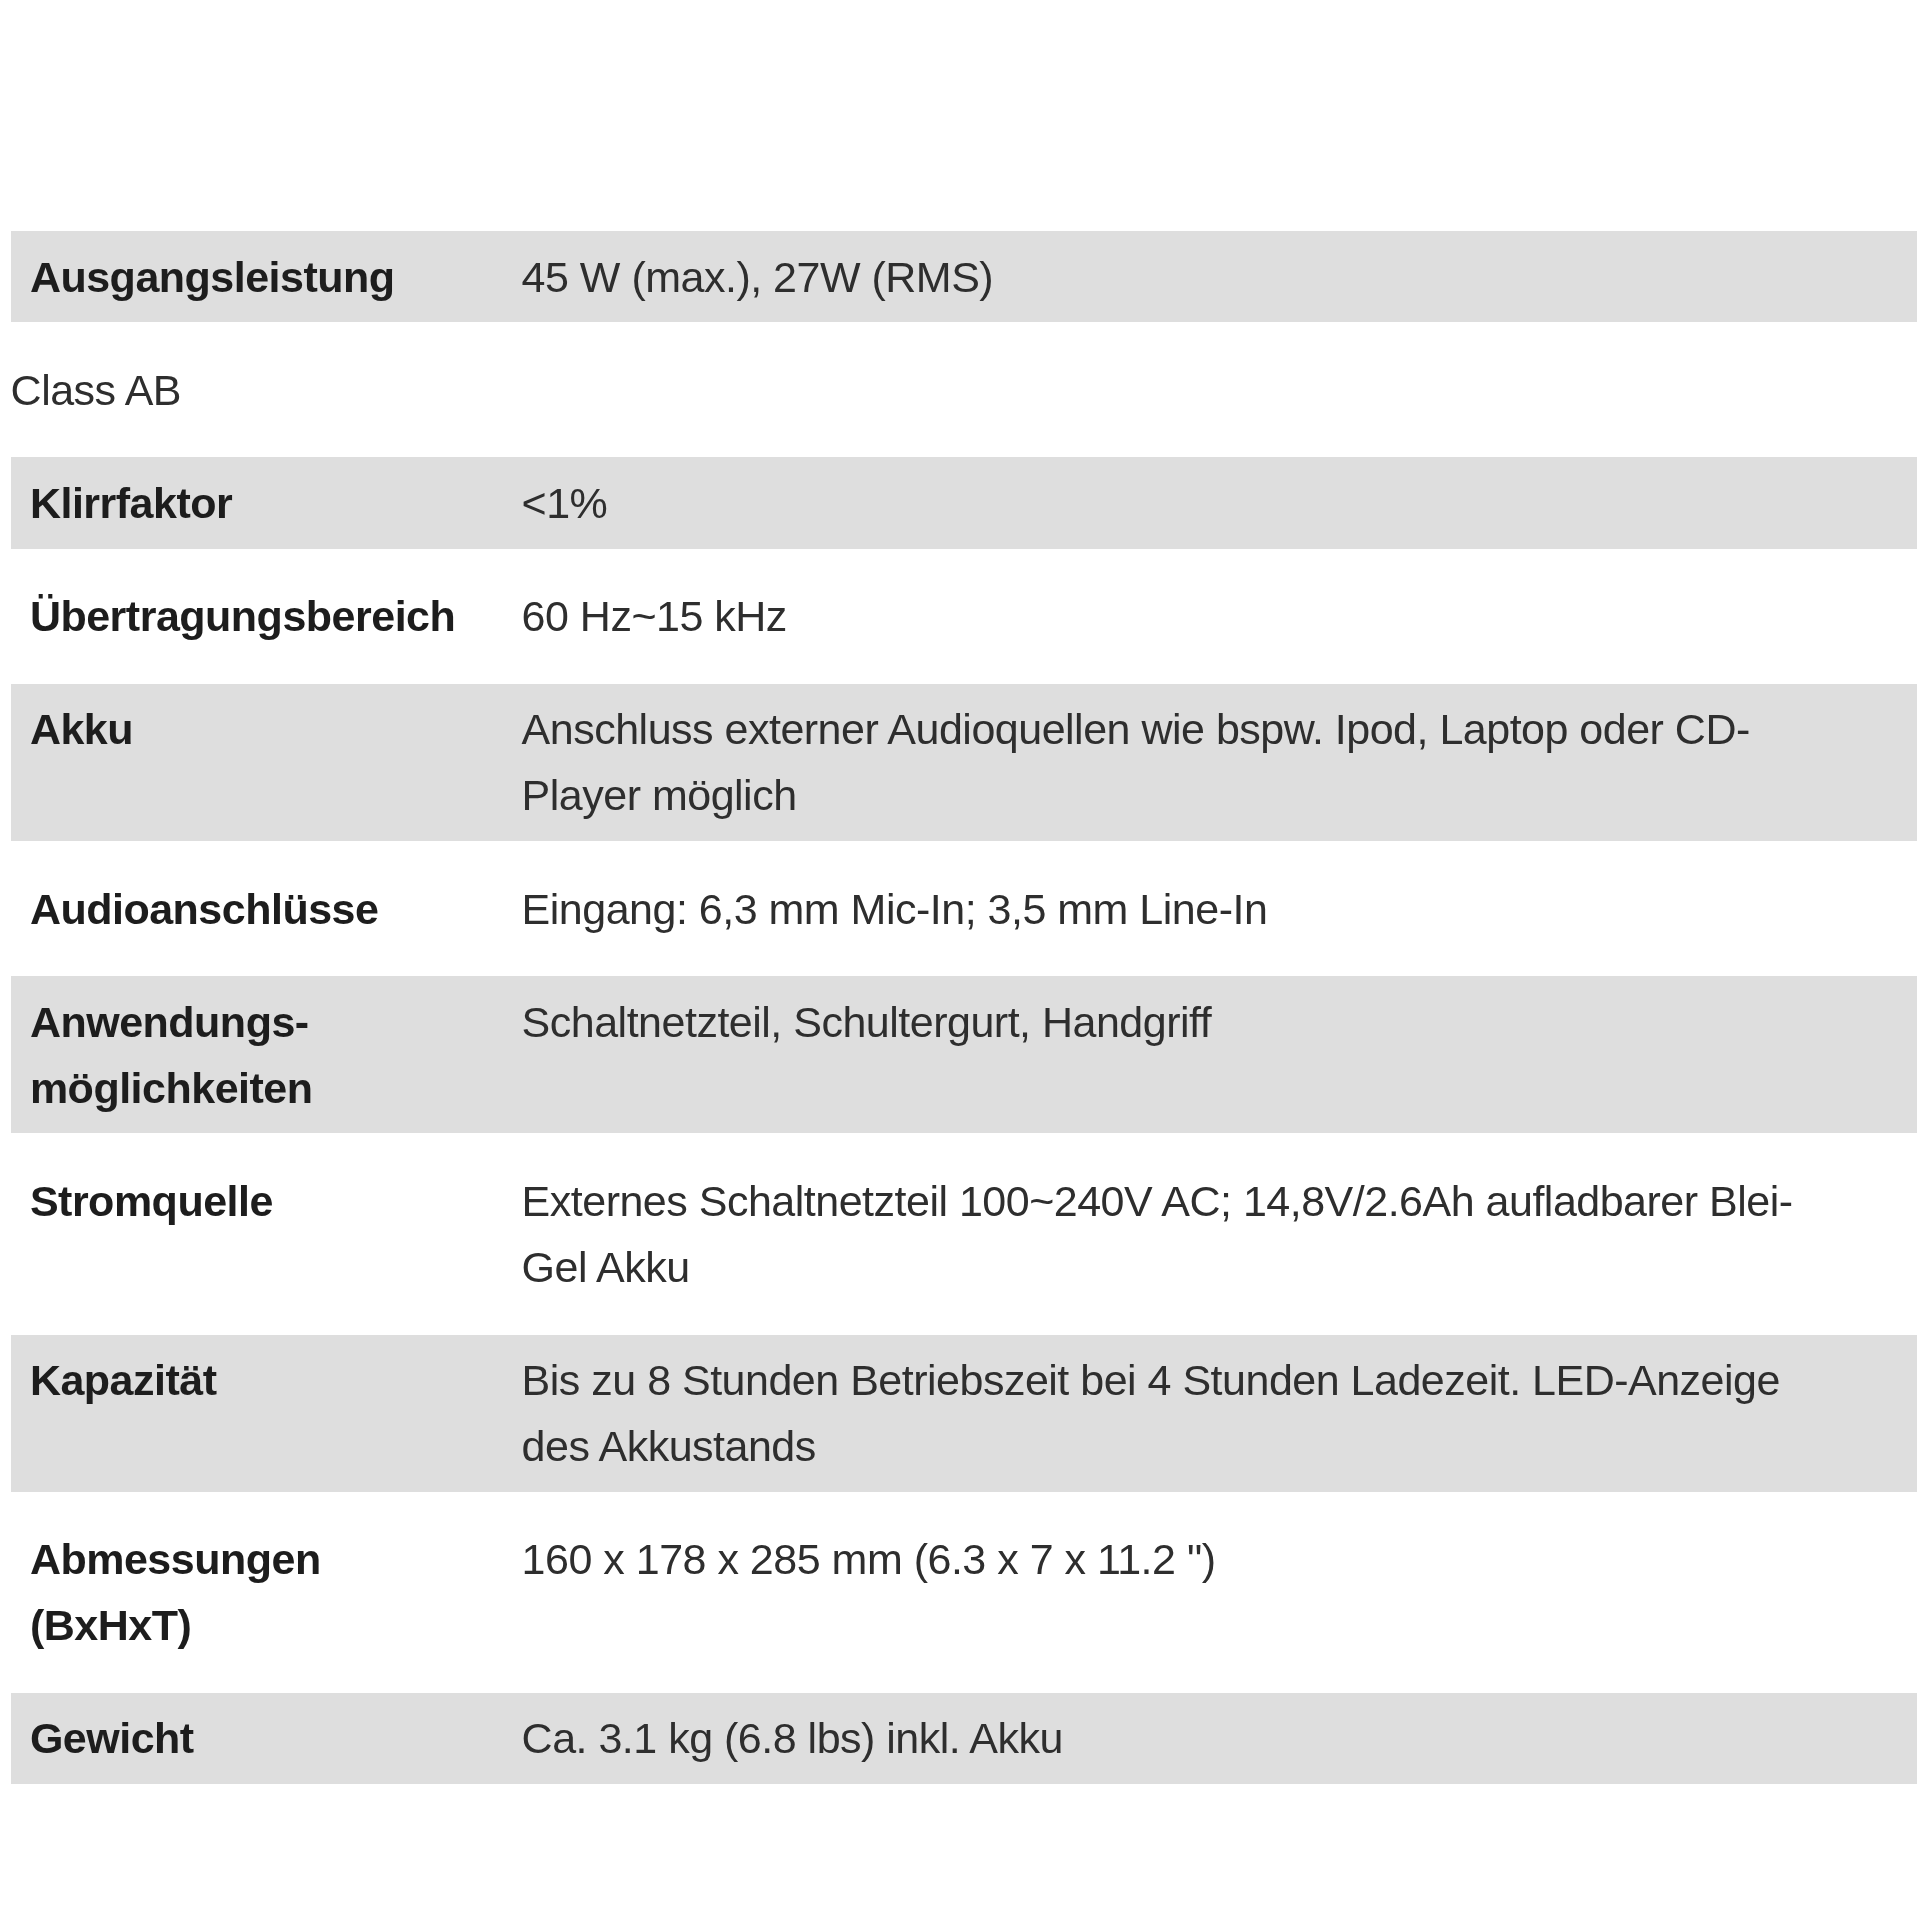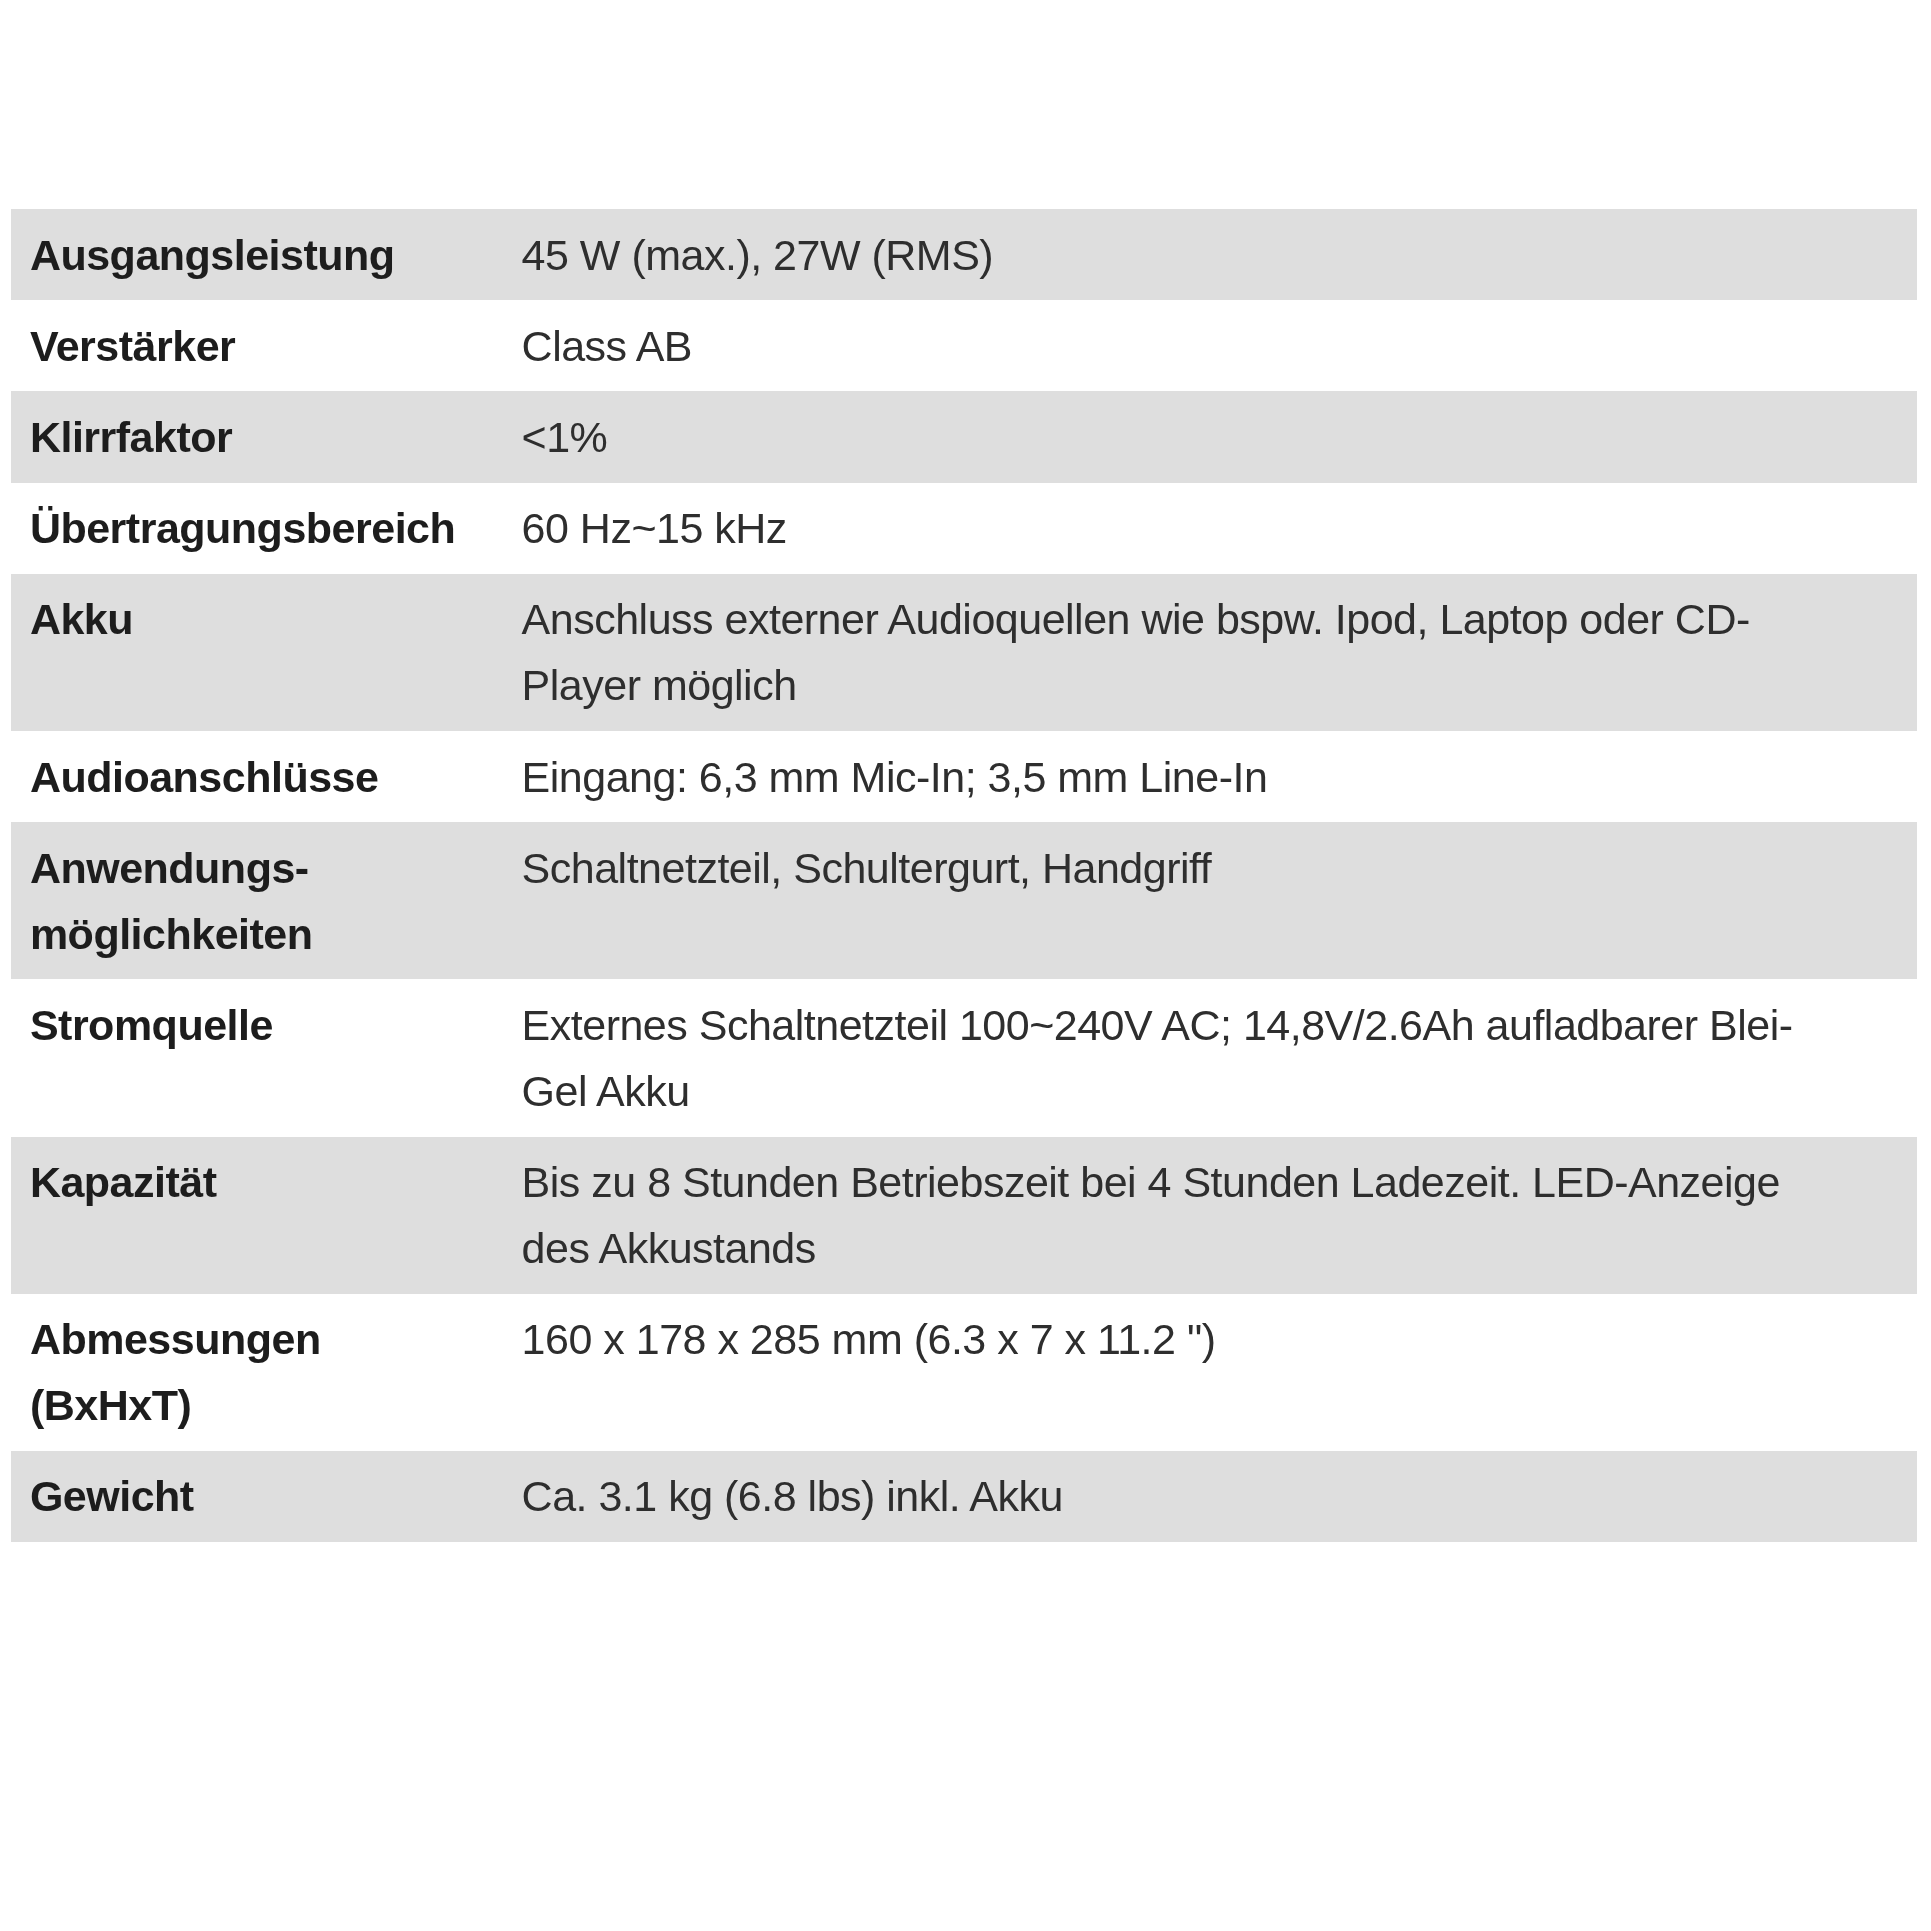--- a/index.html
+++ b/index.html
@@ -18,20 +18,21 @@
     position: absolute;
     left: 10.6px;
     top: 209px;
     width: 1906px;
   }
   .spec-row {
     display: grid;
     grid-template-columns: 511px 1fr;
     padding: 12.6px 0;
     background: transparent;
+    margin-top: 22px;
   }
   .spec-row.striped {
     background: #dedede;
   }
   .cell {
     min-width: 0;
   }
   .cell-label {
     padding-left: 19.3px;
     font-weight: bold;
@@ -54,23 +55,20 @@
 <div class="spec-table" id="spec-table">
     <div class="spec-row striped">
       <div class="cell cell-label">
         <div class="line">Ausgangsleistung</div>
       </div>
       <div class="cell cell-value">
         <div class="line">45 W (max.), 27W (RMS)</div>
       </div>
     </div>
     <div class="spec-row">
-      <div class="cell cell-label">
-        <div class="line">Verstärker</div>
-      </div>
       <div class="cell cell-value">
         <div class="line">Class AB</div>
       </div>
     </div>
     <div class="spec-row striped">
       <div class="cell cell-label">
         <div class="line">Klirrfaktor</div>
       </div>
       <div class="cell cell-value">
         <div class="line">&lt;1%</div>

